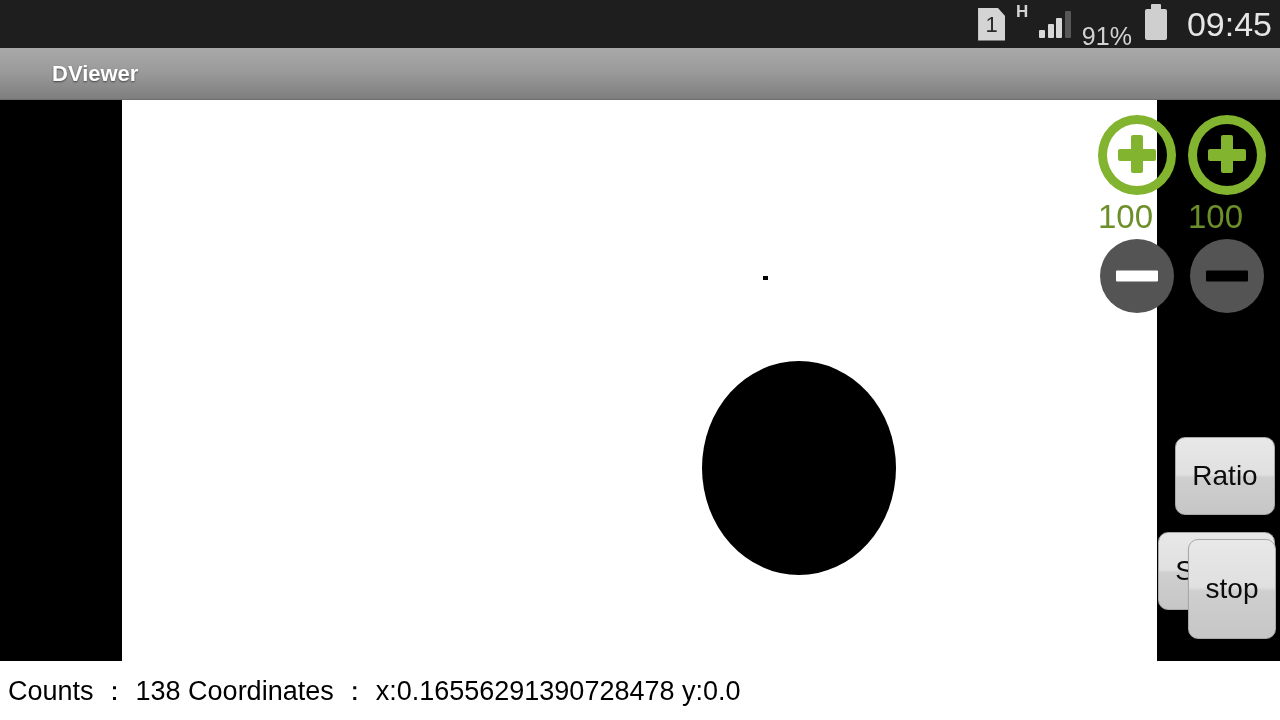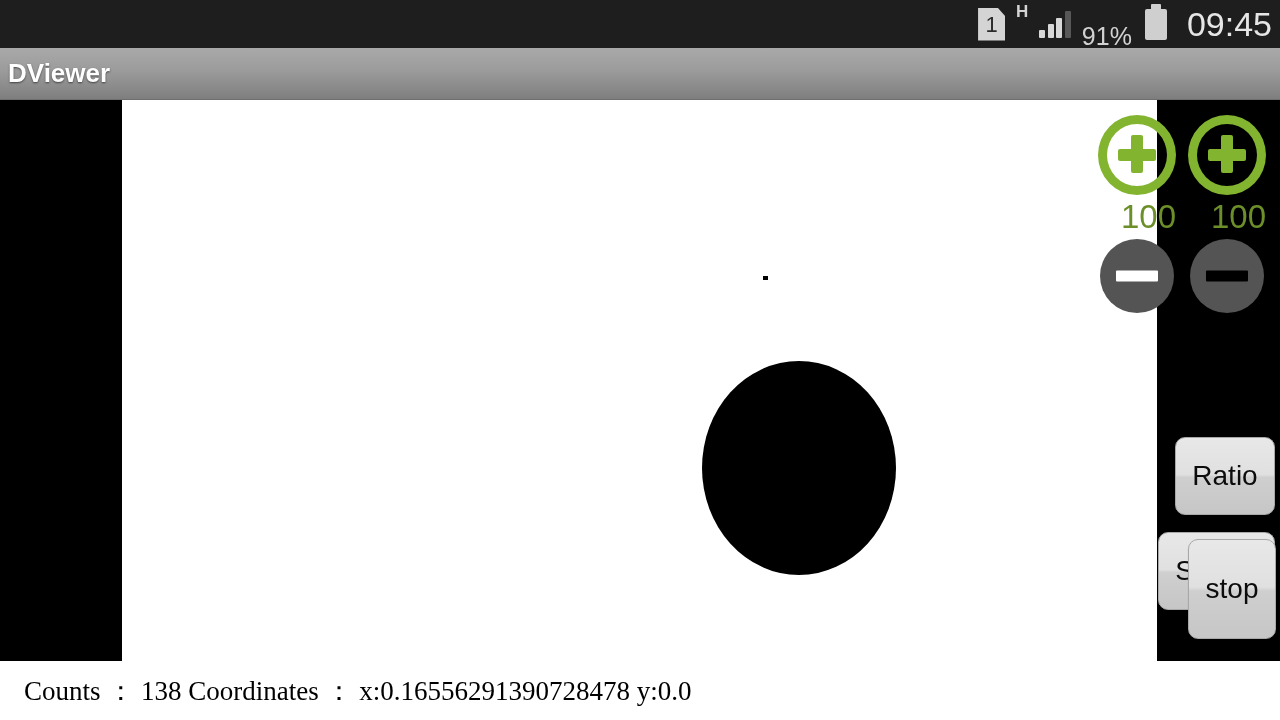--- a/index.html
+++ b/index.html
@@ -46,22 +46,22 @@
   .clock{ color:#e6e6e6; font-size:34px; margin-left:9px; letter-spacing:0px; }
 
   
   .titlebar{
     position:absolute; left:0; top:48px; width:1280px; height:52px;
     background:linear-gradient(to bottom,#a9a9a9 0%,#9b9b9b 45%,#8a8a8a 78%,#7e7e7e 100%);
     border-bottom:1px solid #6e6e6e;
     display:flex; align-items:center;
   }
   .titlebar .apptitle{
-    color:#ffffff; font-size:26px; font-weight:bold;
-    padding-left:8px; text-shadow:0 1px 2px rgba(0,0,0,.55);
+    color:#ffffff; font-size:22px; font-weight:bold;
+    padding-left:8px; text-shadow:0 1px 2px rgba(0,0,0,.55);margin-left:44px;
   }
 
   
   .workspace{
     position:absolute; left:0; top:100px; width:1280px; height:620px;
     background:#000;
   }
   .imagearea{
     position:absolute; left:122px; top:0; width:1035px; height:561px;
     background:#ffffff; overflow:hidden;
@@ -85,21 +85,21 @@
     position:relative; width:78px; height:80px; border-radius:50%;
     border:9px solid #82b430; background:transparent;
   }
   .plus-btn::before,.plus-btn::after{
     content:""; position:absolute; background:#82b430; border-radius:2px;
   }
   .plus-btn::before{ left:50%; top:11px; margin-left:-6px; width:12px; height:38px; }
   .plus-btn::after{ top:50%; left:11px; margin-top:-6px; width:38px; height:12px; }
 
   .step-val{
-    width:78px; text-align:right; color:#6c8f2a;
+    width:78px; text-align:left; color:#6c8f2a;
     font-size:33px; line-height:40px; margin-top:2px;
     white-space:nowrap;
   }
 
   .minus-btn{
     position:relative; width:74px; height:74px; border-radius:50%;
     background:#545454; margin-left:2px; margin-top:2px;
   }
   .minus-bar{
     position:absolute; top:50%; left:50%;
@@ -121,21 +121,21 @@
   .btn-ratio { left:1175px; top:337px; width:100px; height:78px; }
   .btn-switch{ left:1158px; top:432px; width:117px; height:78px; }
   .btn-stop  { left:1188px; top:539px; width:88px;  height:100px; }
 
   
   .bottombar{
     position:absolute; left:0; top:661px; width:1280px; height:59px;
     background:#ffffff; display:flex; align-items:center;
   }
   .bottombar .readout{
-    color:#000; font-size:27px; padding-left:24px; white-space:nowrap;font-family:Liberation Serif, serif;
+    color:#000; font-size:27px; padding-left:8px; white-space:nowrap;
   }
 </style>
 </head>
 <body>
 
 <div id="root">
 
   <div class="statusbar">
     <div class="sb-items">
       <div class="sim-icon">1</div>

